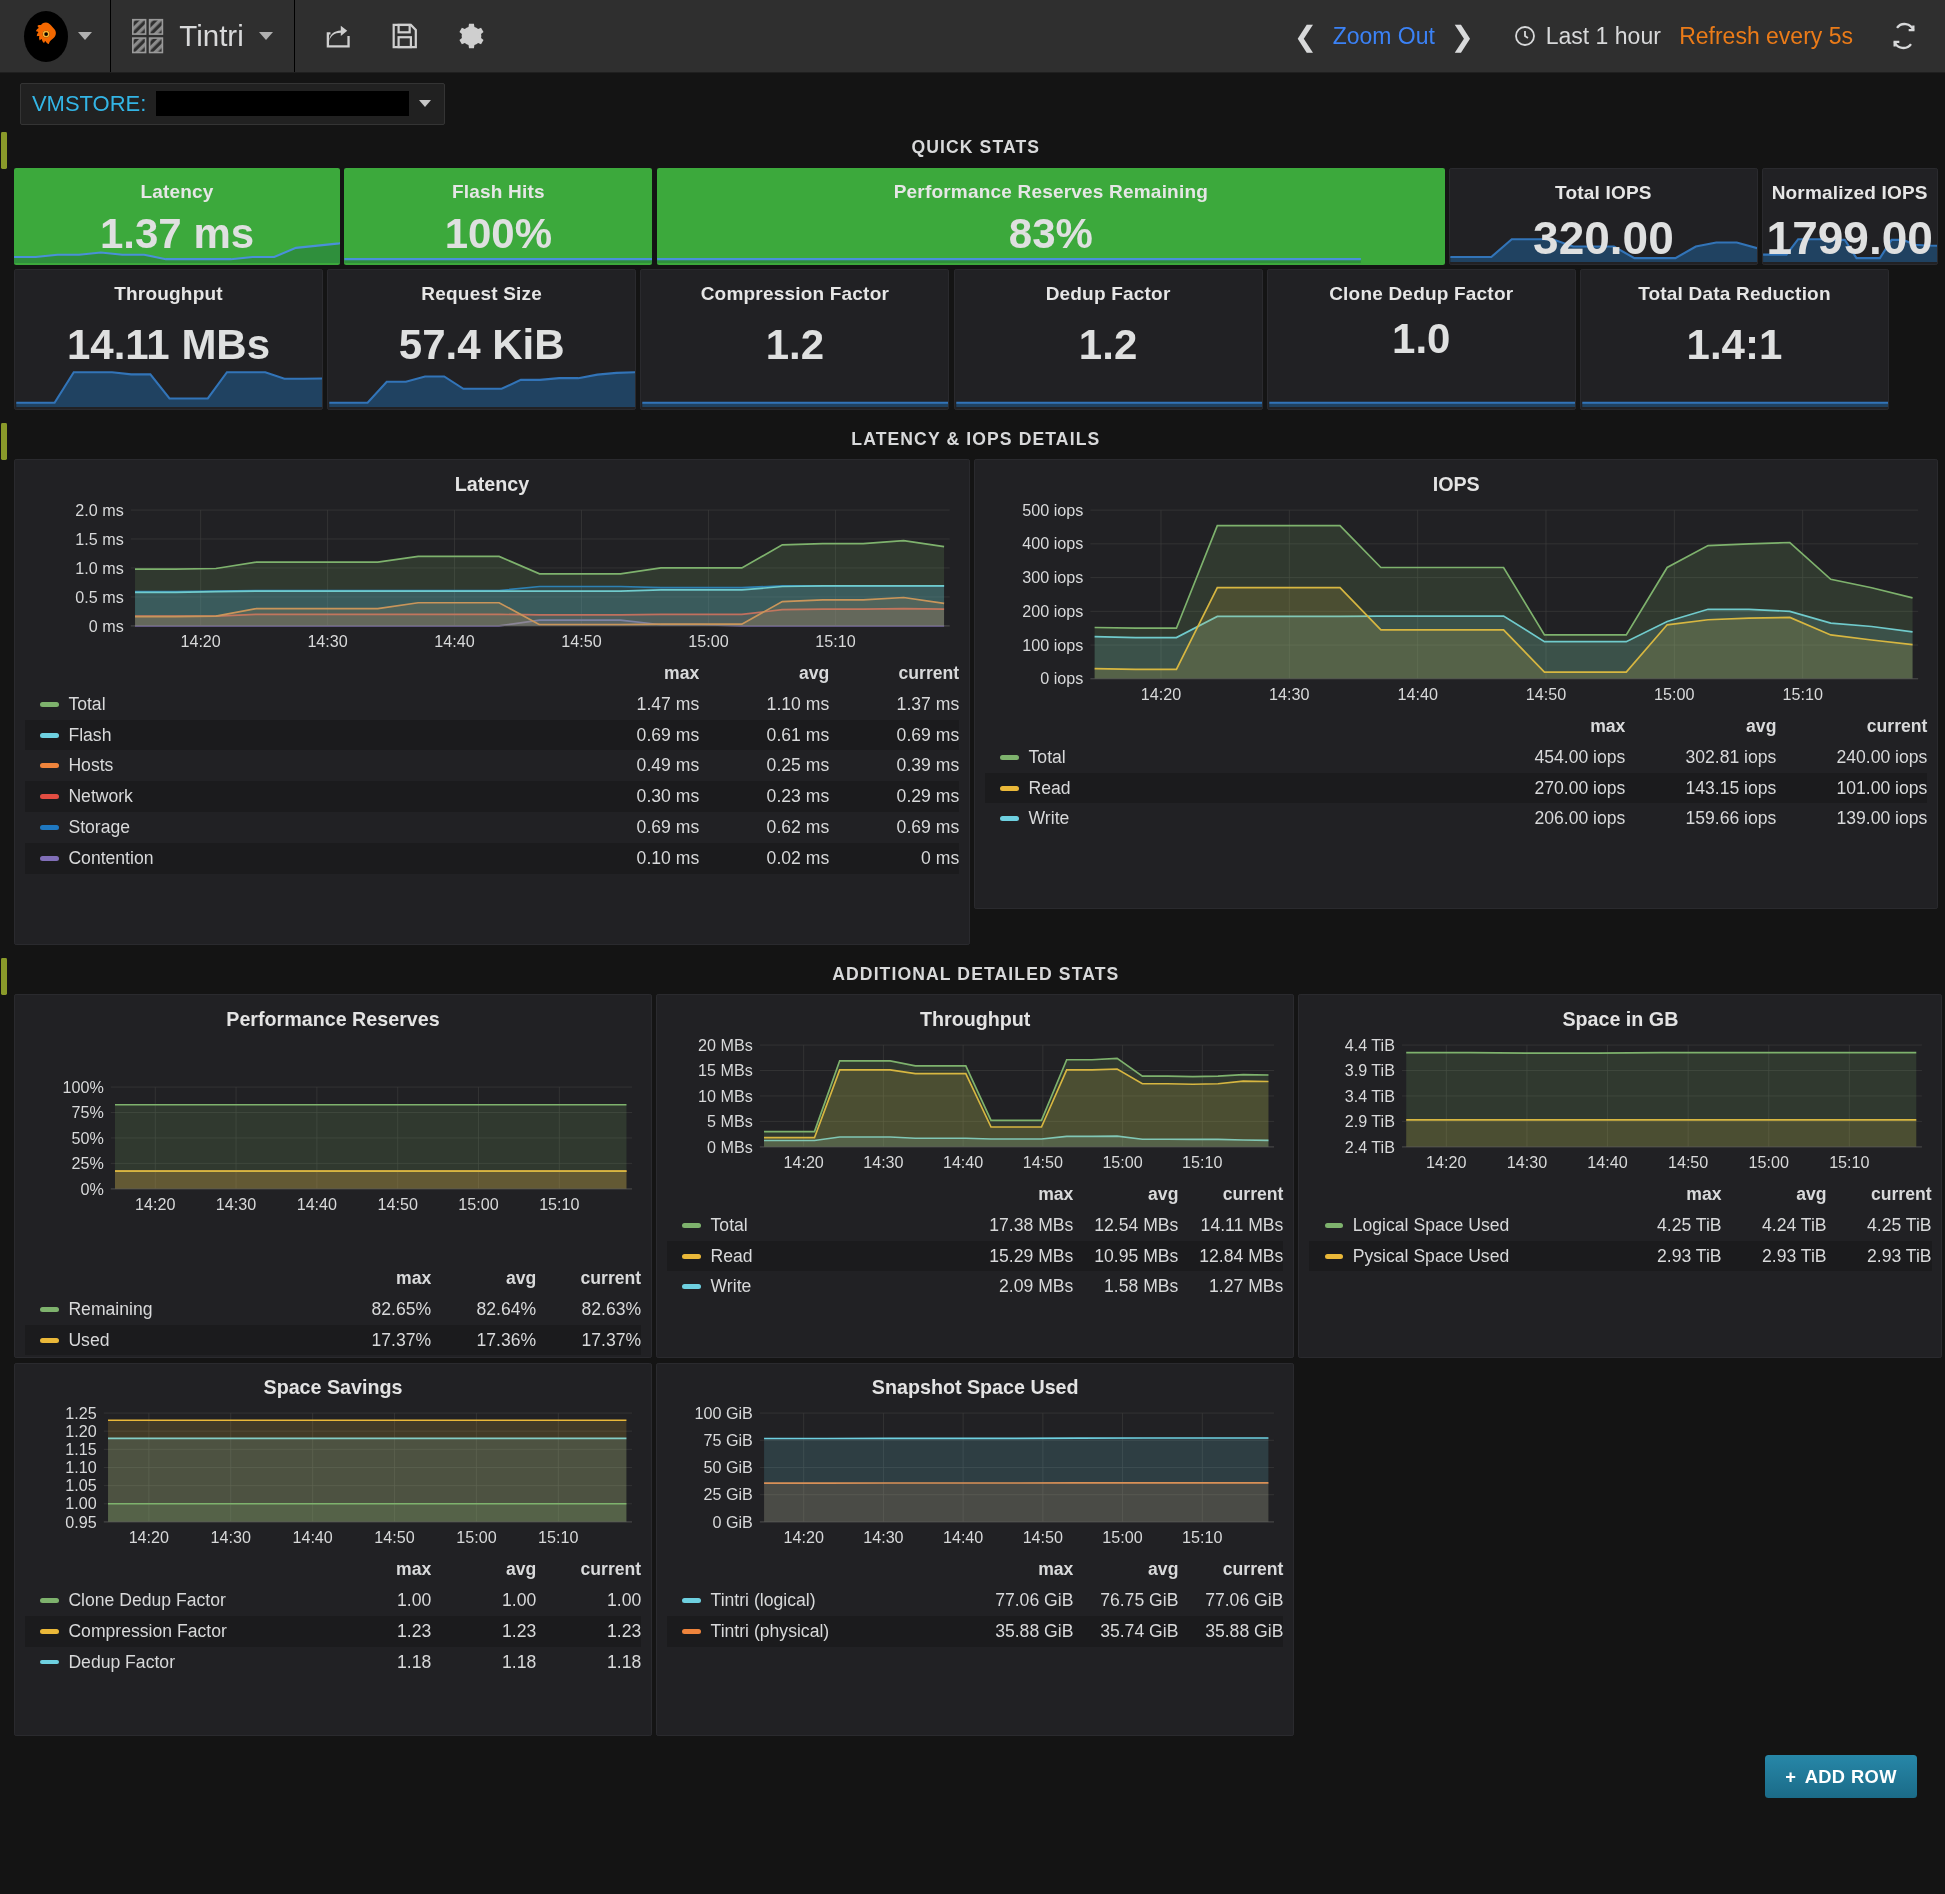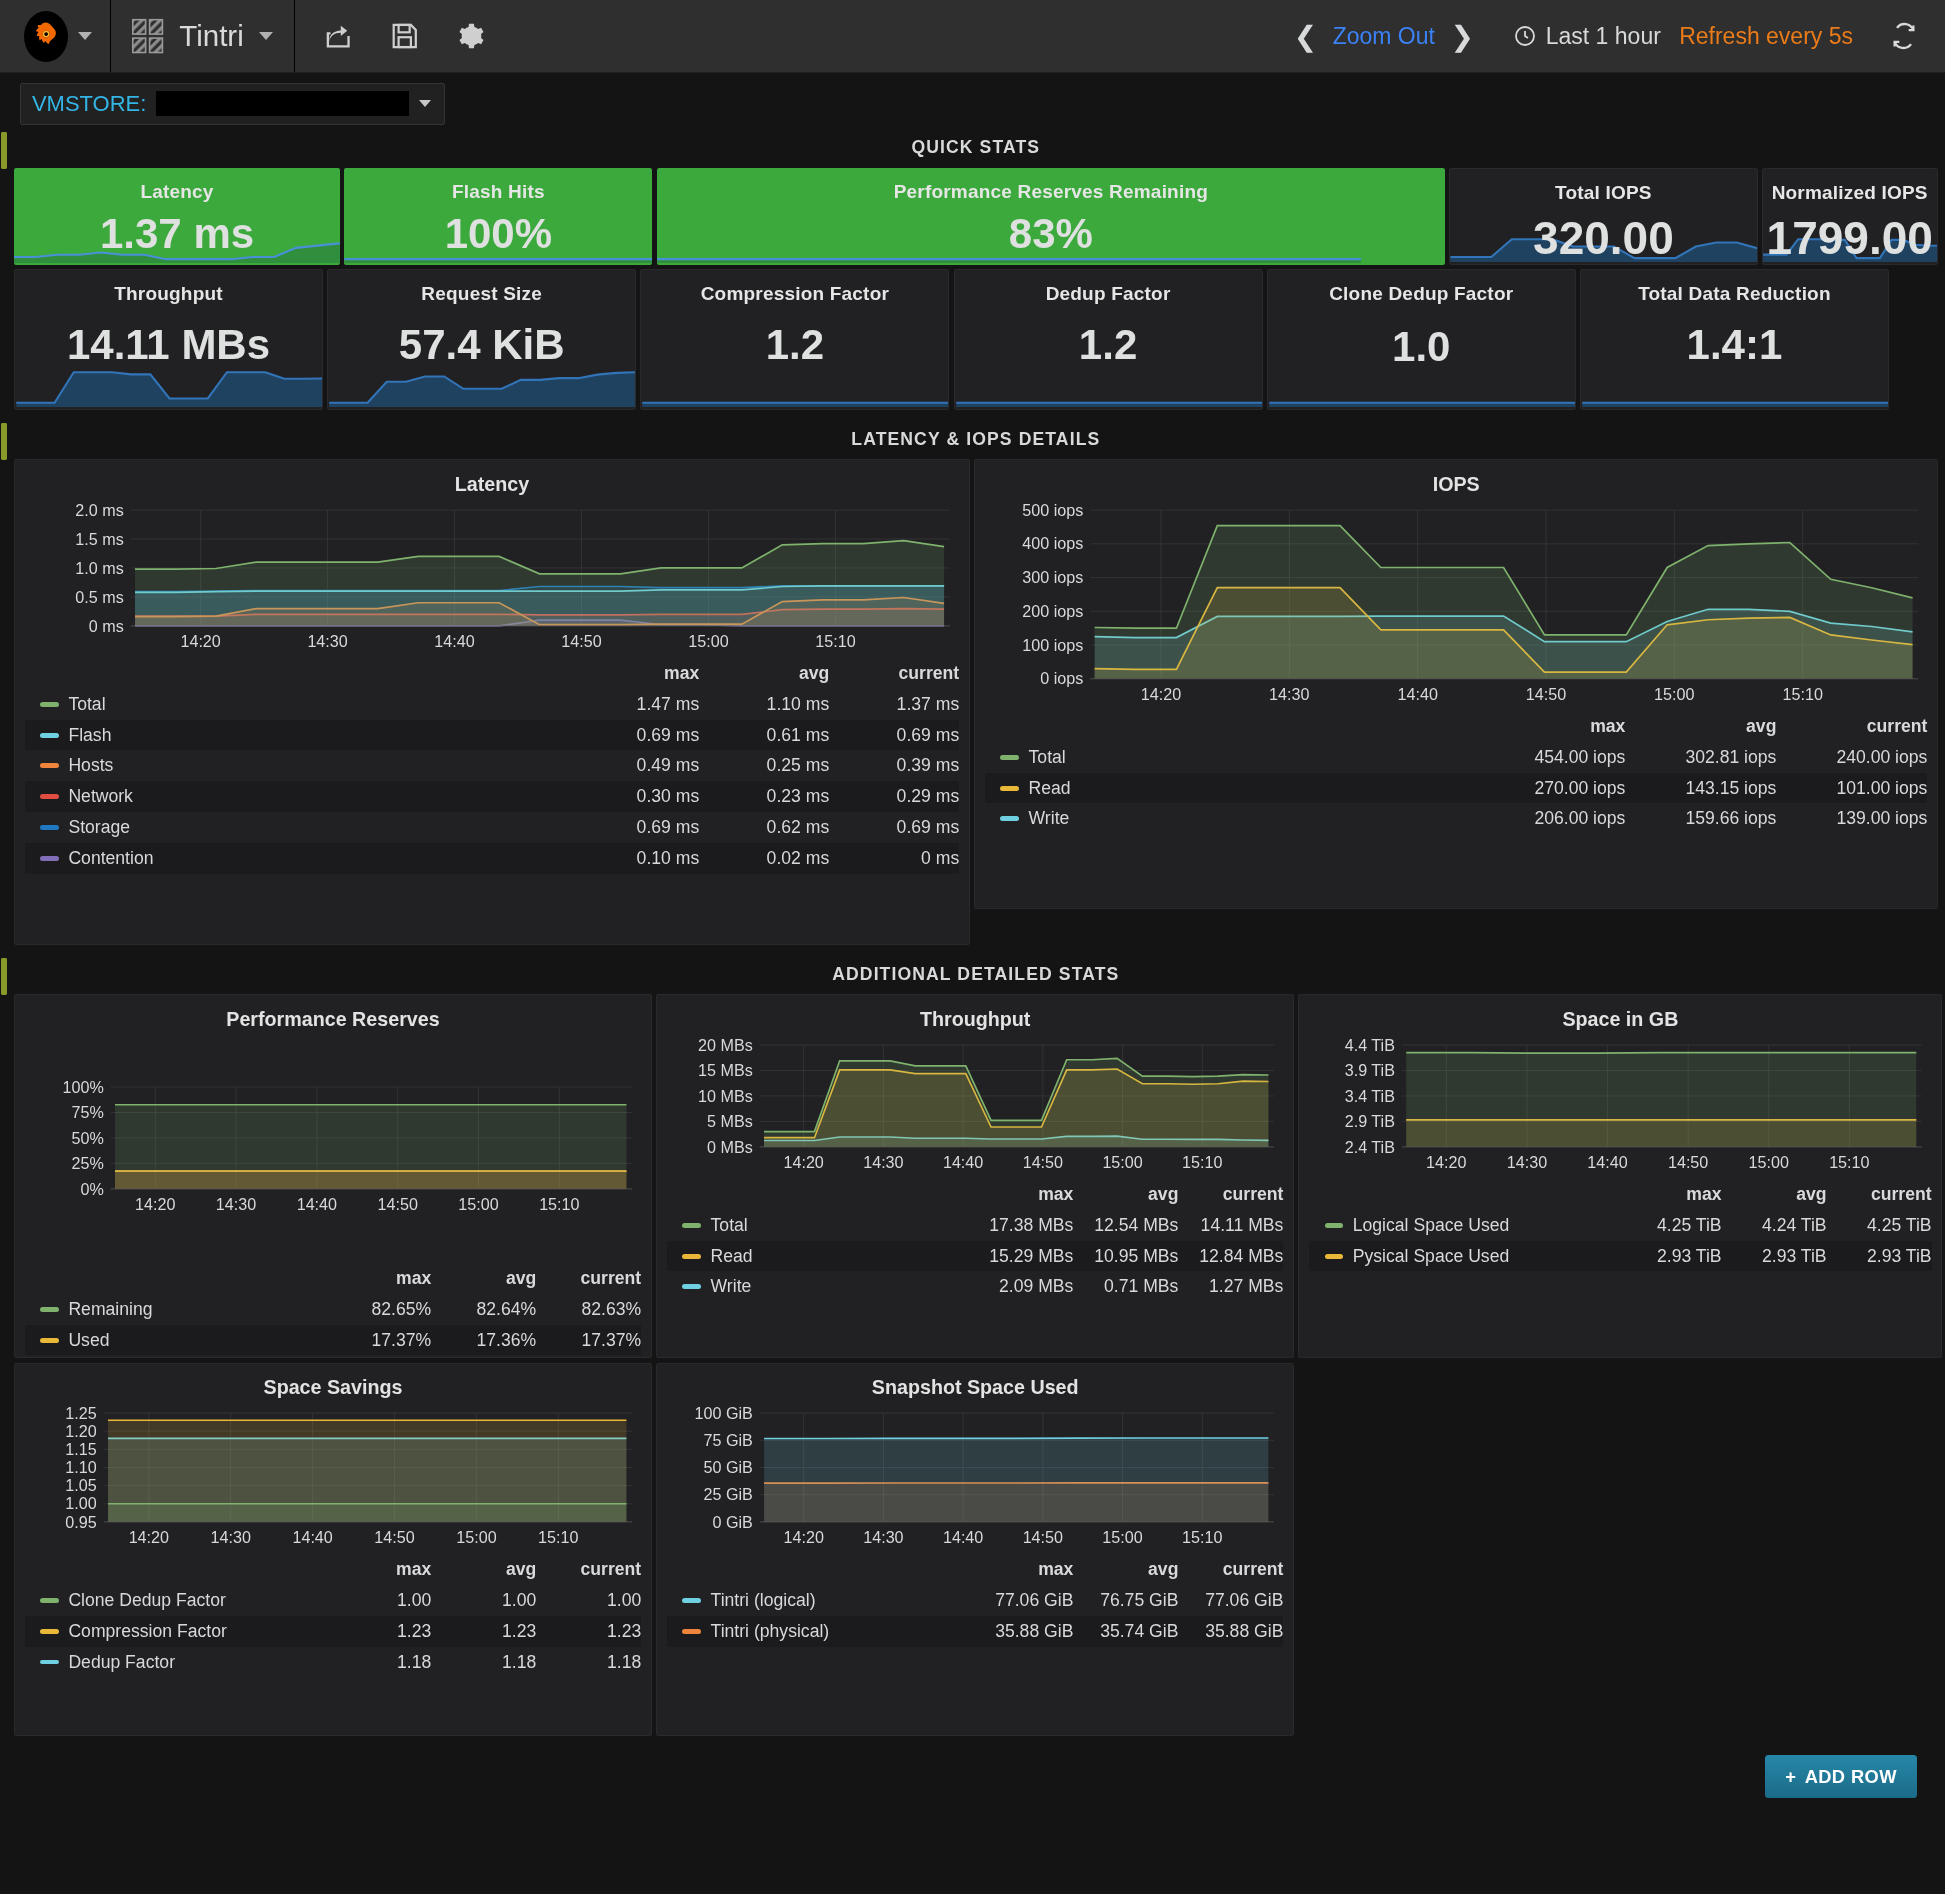--- a/index.html
+++ b/index.html
@@ -287,21 +287,21 @@
       <div class="singlestat dark" style="width: 309px; height: 141px;">
         <div class="ss-title">Dedup Factor</div>
         <div class="ss-value" style="margin-top: 15.5px;">1.2</div>
         <div class="ss-spark"><svg width="309" height="39" viewBox="0 0 440 56">
             <path d="M0.0,50.0 L27.5,50.0 L55.0,50.0 L82.5,50.0 L110.0,50.0 L137.5,50.0 L165.0,50.0 L192.5,50.0 L220.0,50.0 L247.5,50.0 L275.0,50.0 L302.5,50.0 L330.0,50.0 L357.5,50.0 L385.0,50.0 L412.5,50.0 L440.0,50.0 L440,56 L0,56 Z" fill="rgba(32,72,108,.85)"></path>
             <path d="M0.0,50.0 L27.5,50.0 L55.0,50.0 L82.5,50.0 L110.0,50.0 L137.5,50.0 L165.0,50.0 L192.5,50.0 L220.0,50.0 L247.5,50.0 L275.0,50.0 L302.5,50.0 L330.0,50.0 L357.5,50.0 L385.0,50.0 L412.5,50.0 L440.0,50.0" fill="none" stroke="#3274b8" stroke-width="3"></path>
           </svg></div>
       </div>
       <div class="singlestat dark" style="width: 309px; height: 141px;">
         <div class="ss-title">Clone Dedup Factor</div>
-        <div class="ss-value" style="margin-top: 18px;">1.0</div>
+        <div class="ss-value" style="margin-top: 10px;">1.0</div>
         <div class="ss-spark"><svg width="309" height="39" viewBox="0 0 440 56">
             <path d="M0.0,50.0 L27.5,50.0 L55.0,50.0 L82.5,50.0 L110.0,50.0 L137.5,50.0 L165.0,50.0 L192.5,50.0 L220.0,50.0 L247.5,50.0 L275.0,50.0 L302.5,50.0 L330.0,50.0 L357.5,50.0 L385.0,50.0 L412.5,50.0 L440.0,50.0 L440,56 L0,56 Z" fill="rgba(32,72,108,.85)"></path>
             <path d="M0.0,50.0 L27.5,50.0 L55.0,50.0 L82.5,50.0 L110.0,50.0 L137.5,50.0 L165.0,50.0 L192.5,50.0 L220.0,50.0 L247.5,50.0 L275.0,50.0 L302.5,50.0 L330.0,50.0 L357.5,50.0 L385.0,50.0 L412.5,50.0 L440.0,50.0" fill="none" stroke="#3274b8" stroke-width="3"></path>
           </svg></div>
       </div>
       <div class="singlestat dark" style="width: 309px; height: 141px;">
         <div class="ss-title">Total Data Reduction</div>
         <div class="ss-value" style="margin-top: 15.5px;">1.4:1</div>
         <div class="ss-spark"><svg width="309" height="39" viewBox="0 0 440 56">
             <path d="M0.0,50.0 L27.5,50.0 L55.0,50.0 L82.5,50.0 L110.0,50.0 L137.5,50.0 L165.0,50.0 L192.5,50.0 L220.0,50.0 L247.5,50.0 L275.0,50.0 L302.5,50.0 L330.0,50.0 L357.5,50.0 L385.0,50.0 L412.5,50.0 L440.0,50.0 L440,56 L0,56 Z" fill="rgba(32,72,108,.85)"></path>
@@ -621,21 +621,21 @@
             <div class="legend-cell ">15.29 MBs</div>
             <div class="legend-cell ">10.95 MBs</div>
             <div class="legend-cell ">12.84 MBs</div>
           </div>
           <div class="legend-row">
             <div class="legend-name">
               <span class="swatch" style="background: rgb(110, 208, 224);"></span>
               <span>Write</span>
             </div>
             <div class="legend-cell ">2.09 MBs</div>
-            <div class="legend-cell ">0.71 MBs</div>
+            <div class="legend-cell ">1.58 MBs</div>
             <div class="legend-cell ">1.27 MBs</div>
           </div>
         </div>
       </div>
       <div class="graph-panel" style="width: 644px; height: 364px;">
         <div class="gp-title">Space in GB</div>
         <svg width="623" height="137" viewBox="0 0 886 195" class="gp-canvas">
           <line x1="132" y1="155" x2="872" y2="155" stroke="#3b3b3b" stroke-width="1"></line>
           <text x="122" y="163" text-anchor="end" fill="#d8d9da" font-size="23" font-family="Liberation Sans">2.4 TiB</text>
           <line x1="132" y1="118.75" x2="872" y2="118.75" stroke="#3b3b3b" stroke-width="1"></line>

